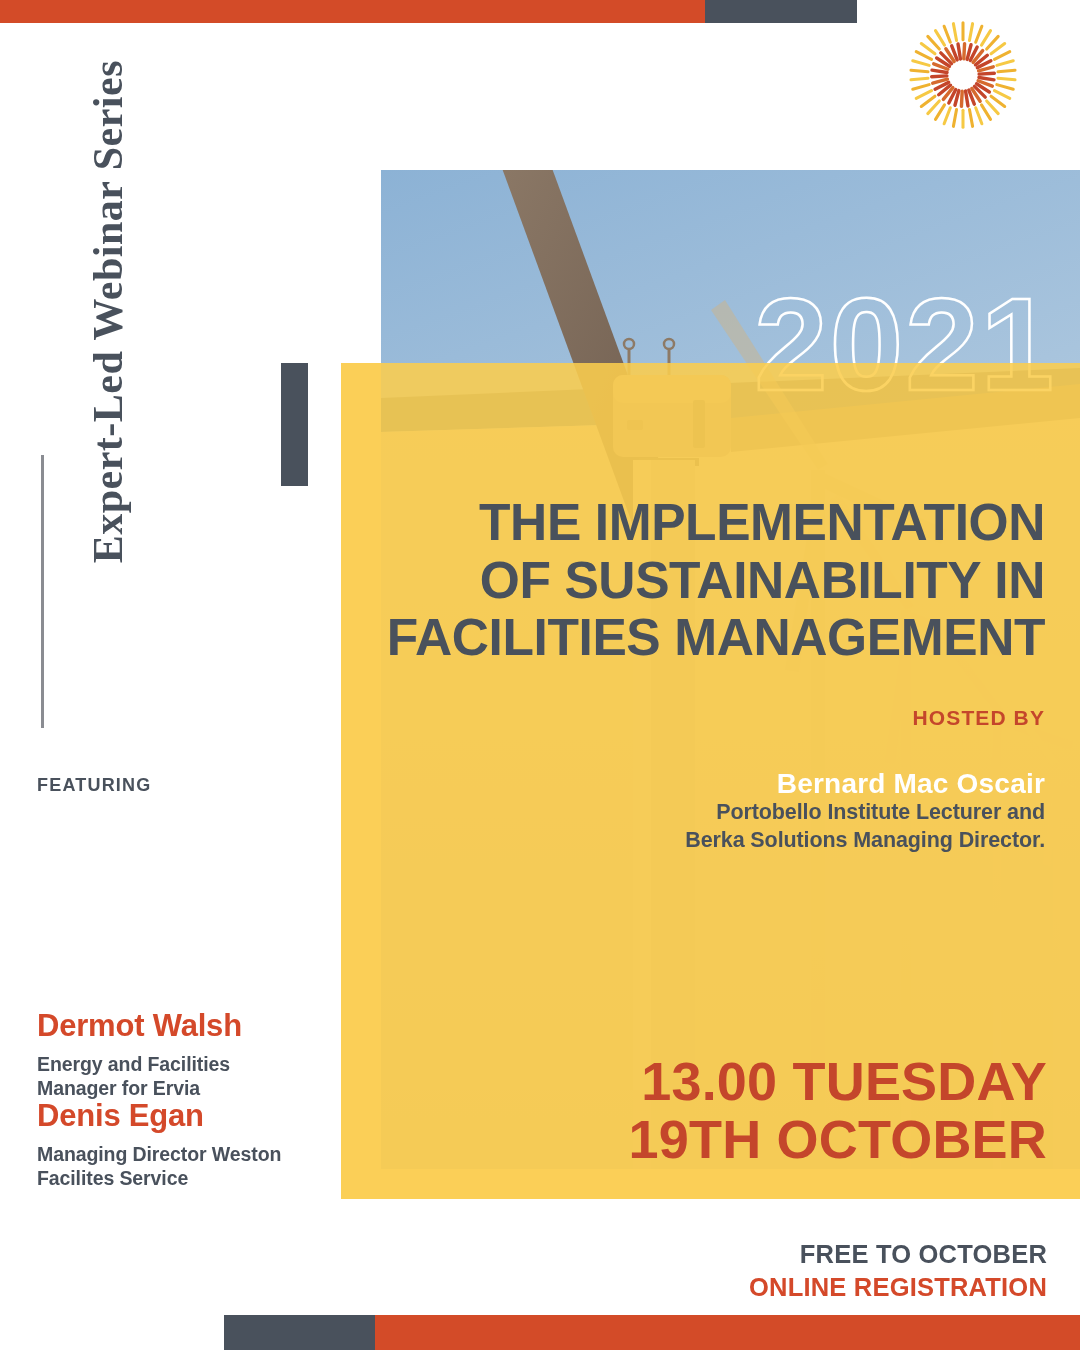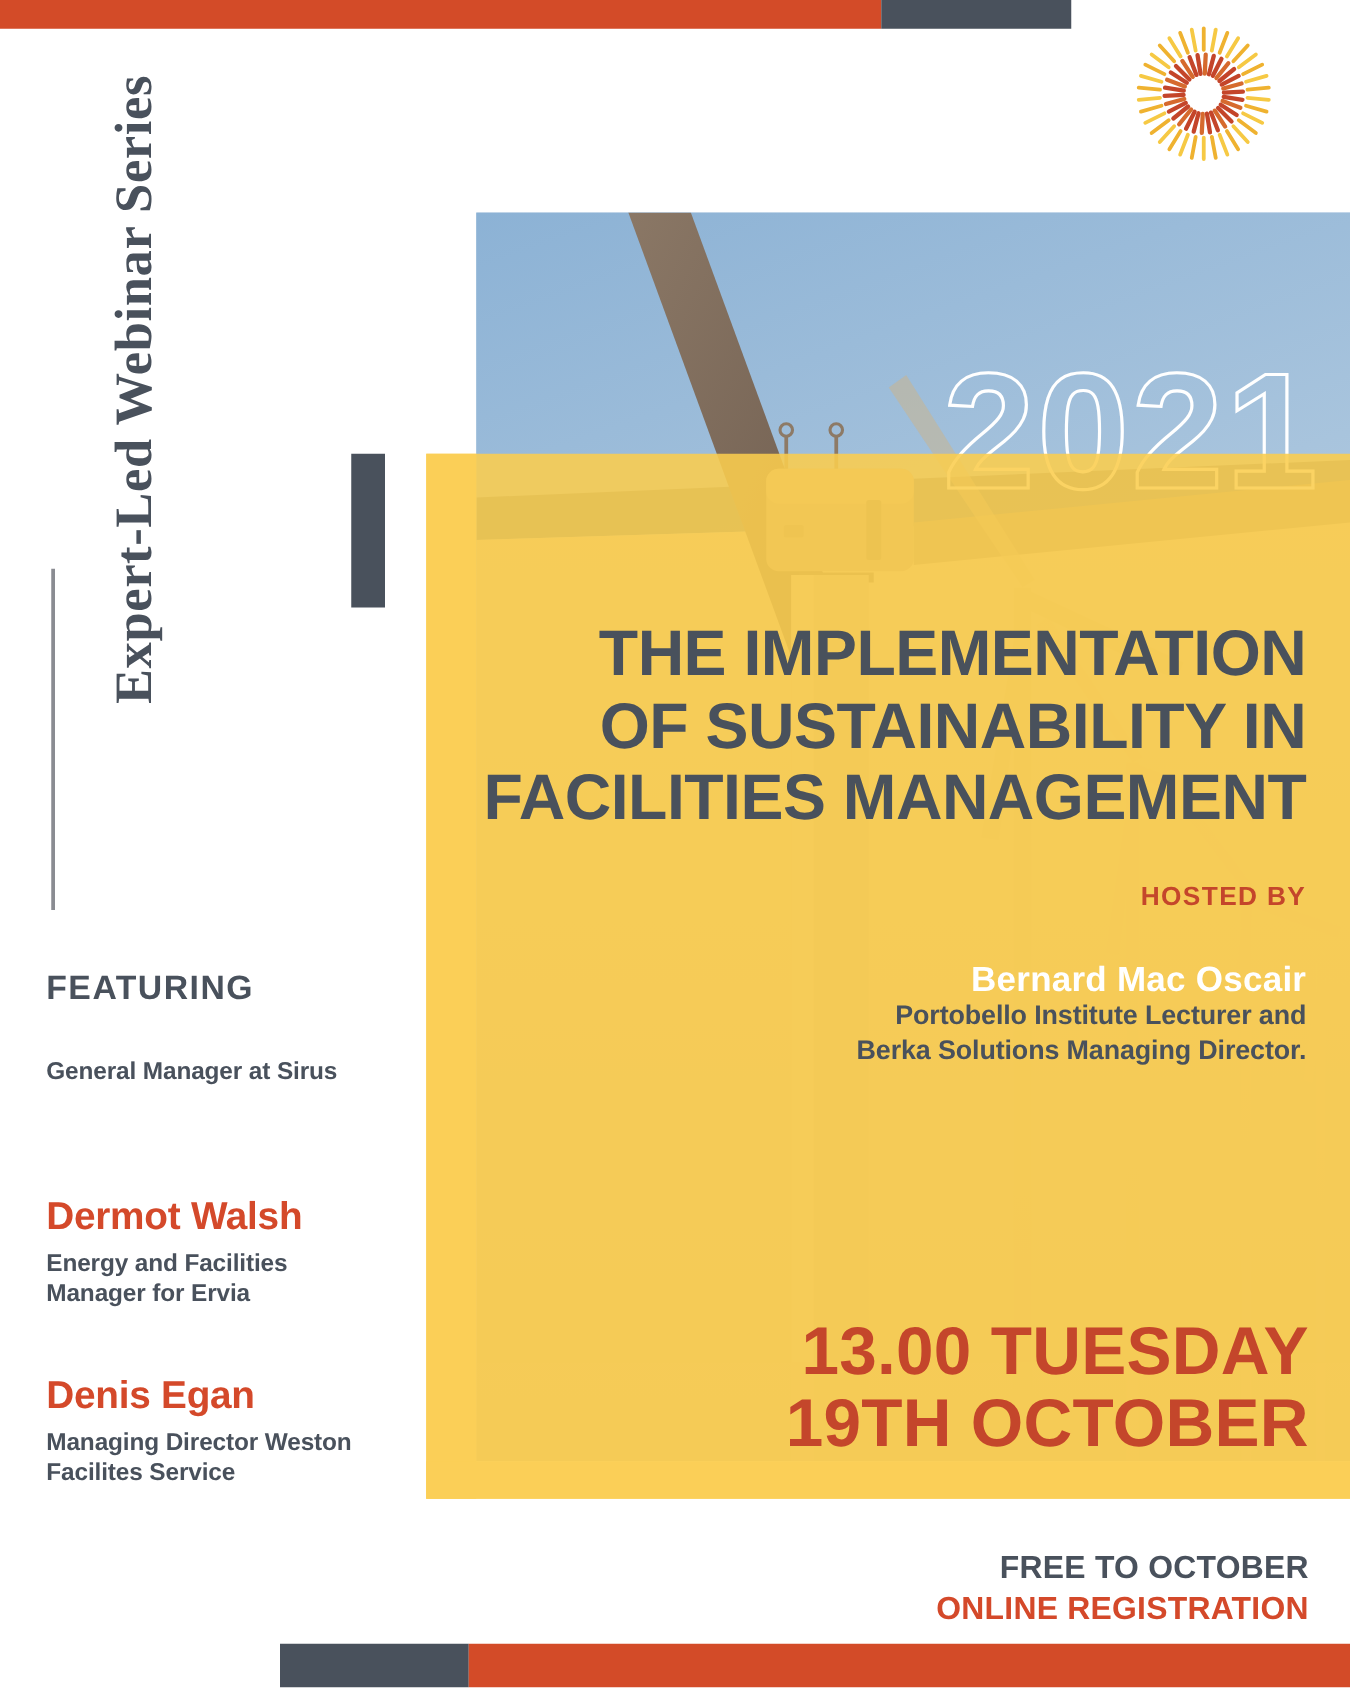--- a/index.html
+++ b/index.html
@@ -219,21 +219,21 @@
     color: #C4462B;
     letter-spacing: 0.2px;
   }
   .date-block span { display: block; white-space: nowrap; }
 
   
   .featuring-label {
     position: absolute;
     left: 37px;
     top: 775px;
-    font-size: 27px;
+    font-size: 18px;
     font-weight: 700;
     letter-spacing: 1.2px;
     color: #49515C;
   }
   .speaker {
     position: absolute;
     left: 37px;
     width: 290px;
   }
   .speaker-name {
@@ -245,21 +245,21 @@
   }
   .speaker-role {
     font-size: 19.5px;
     font-weight: 700;
     color: #49515C;
     line-height: 1.25;
     margin-top: 9px;
     letter-spacing: -0.1px;
   }
   .sp1 { top: 836px; }
-  .sp2 { top: 957px; }
+  .sp2 { top: 1010px; }
   .sp3 { top: 1100px; }
 
   
   .cta {
     position: absolute;
     right: 33px;
     top: 1238px;
     text-align: right;
     font-size: 25.5px;
     font-weight: 700;
@@ -450,21 +450,20 @@
 </div>
 
 <div class="date-block">
   <span>13.00 TUESDAY</span>
   <span>19TH OCTOBER</span>
 </div>
 
 <div class="featuring-label">FEATURING</div>
 
 <div class="speaker sp1">
-  <div class="speaker-role">General Manager at Sirus</div>
 </div>
 <div class="speaker sp2">
   <div class="speaker-name">Dermot Walsh</div>
   <div class="speaker-role">Energy and Facilities<br>Manager for Ervia</div>
 </div>
 <div class="speaker sp3">
   <div class="speaker-name">Denis Egan</div>
   <div class="speaker-role">Managing Director Weston<br>Facilites Service</div>
 </div>
 

